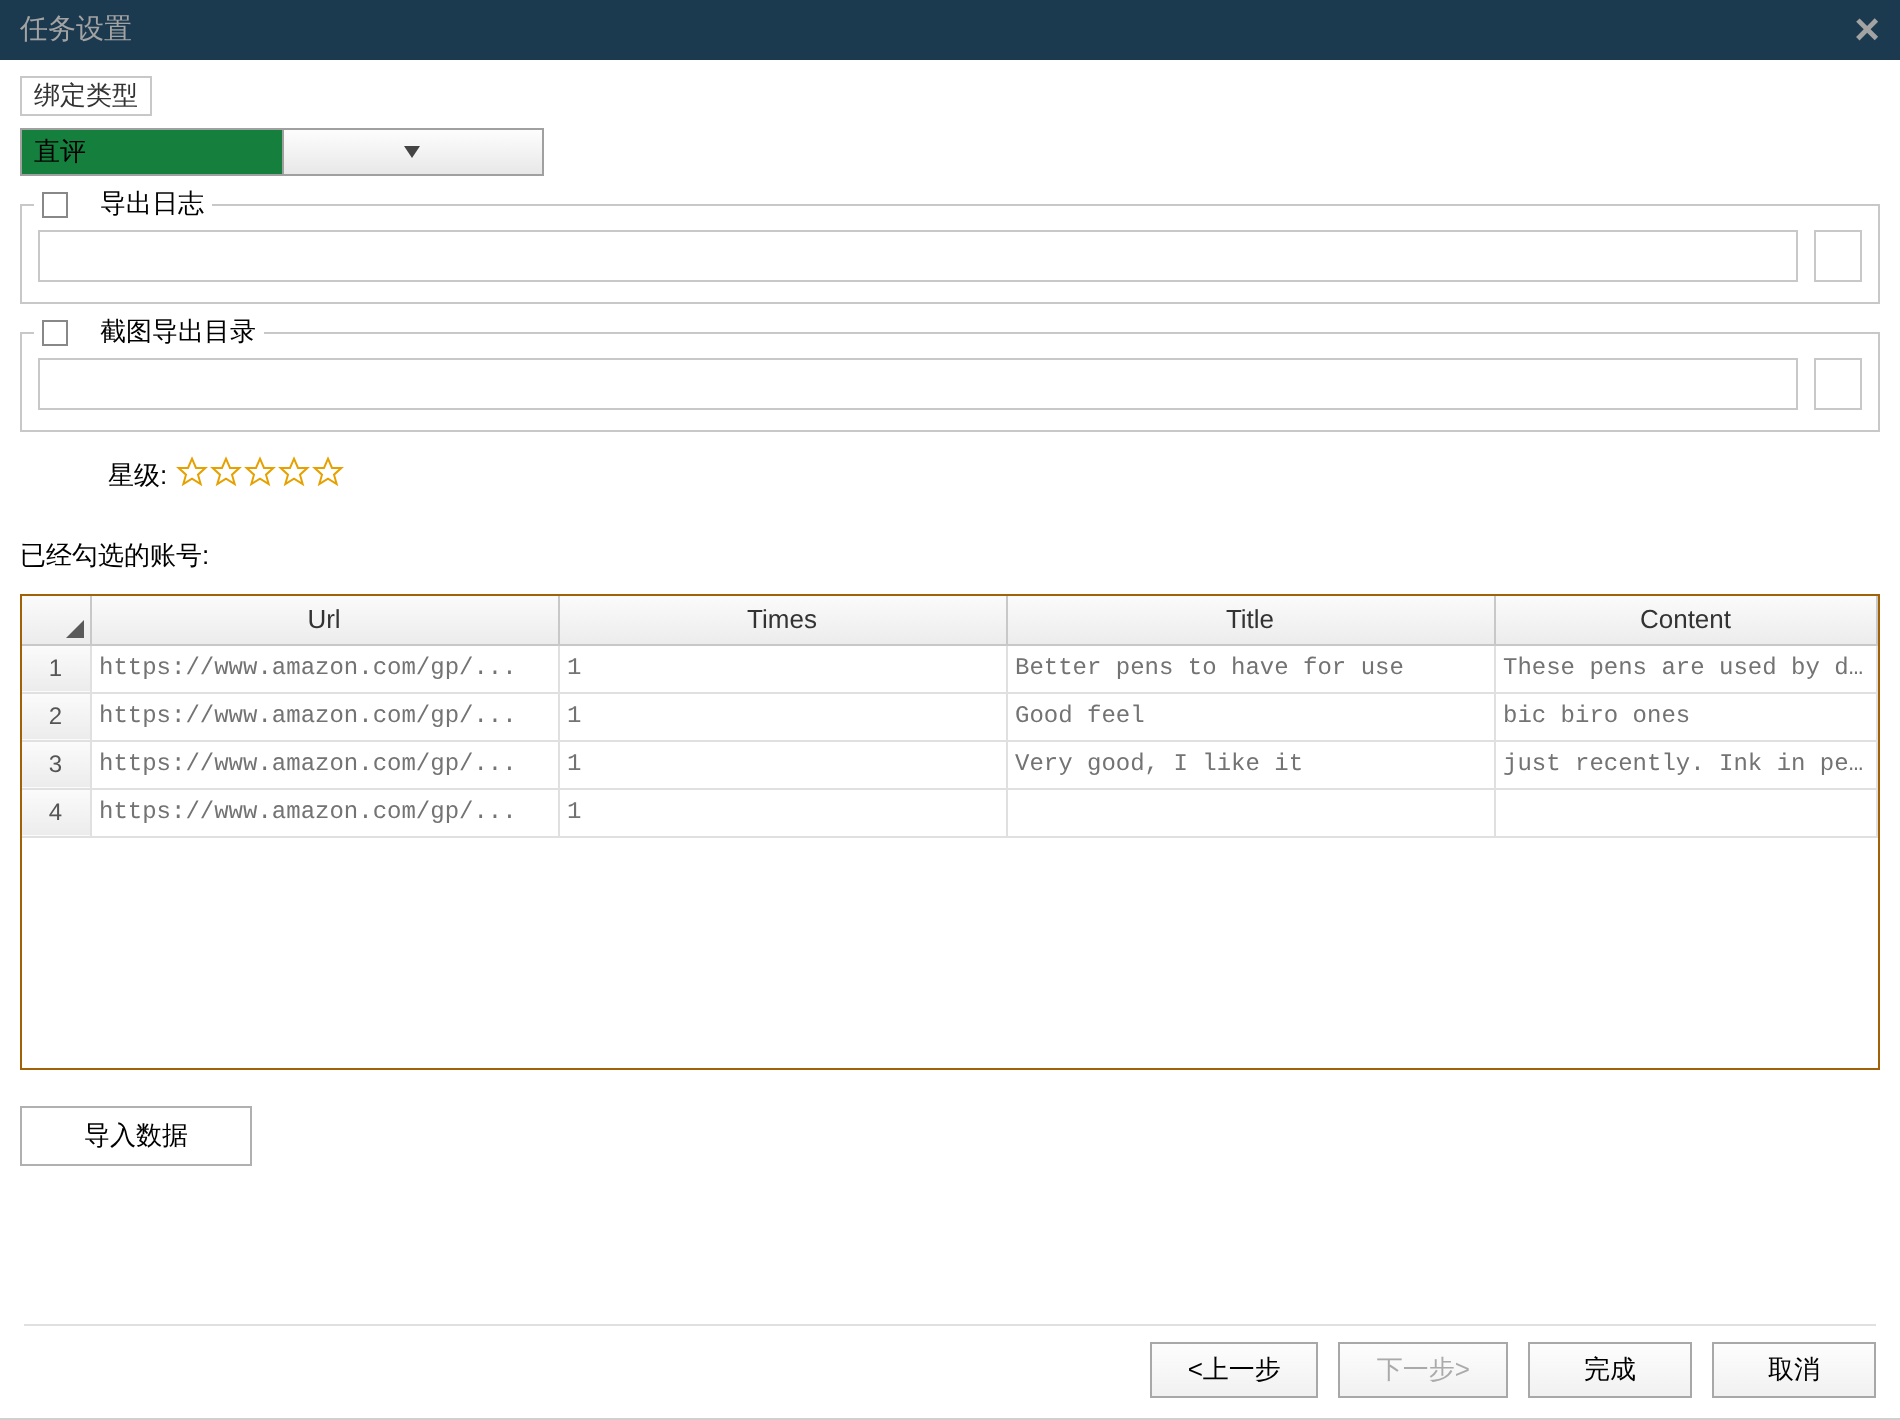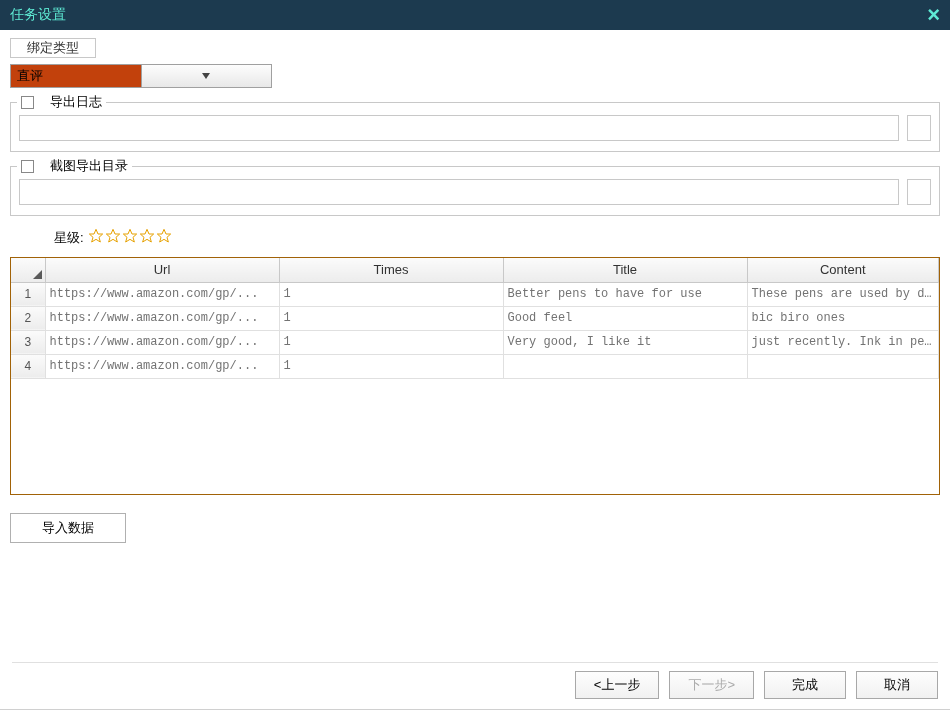--- a/index.html
+++ b/index.html
@@ -6,21 +6,21 @@
 body {
   font-family: "Microsoft YaHei", SimSun, Arial, sans-serif;
   font-size: 13px;
   background: #fff;
   width: 950px;
   height: 710px;
   overflow: hidden;
 }
 .titlebar {
   background: #1c3a4f;
-  color: #5eead4;
+  color: #a3a3a3;
   height: 30px;
   display: flex;
   align-items: center;
   padding: 0 10px;
   justify-content: space-between;
 }
 .titlebar .title { font-size: 14px; }
 .titlebar .close {
   font-size: 22px;
   font-weight: bold;
@@ -35,34 +35,34 @@
   border: 1px solid #c8c8c8;
   margin-top: 6px;
   padding: 12px 8px 8px 8px;
   position: relative;
 }
 .legend {
   position: absolute;
   top: -10px;
   left: 6px;
   background: #fff;
-  padding: 0 16px;
+  padding: 0 6px;
   font-size: 13px;
   color: #333;
   border: 1px solid #c8c8c8;
   height: 20px;
   line-height: 18px;
 }
 .select-wrap {
   display: inline-flex;
   border: 1px solid #a0a0a0;
   height: 24px;
   width: 262px;
   align-items: center;
-  background: #c2410c;
+  background: #15803d;
 }
 .select-wrap span {
   flex: 1;
   padding: 0 6px;
 }
 .select-wrap .drop {
   width: 18px;
   height: 22px;
   border-left: 1px solid #a0a0a0;
   display: flex;
@@ -283,20 +283,21 @@
             </svg></span>
       <span class="star"><svg viewBox="0 0 24 24">
               <polygon points="12,2 15,9 22,9 16.5,14 18.5,21 12,17 5.5,21 7.5,14 2,9 9,9" fill="#fff" stroke="#e6a100" stroke-width="1.5"></polygon>
             </svg></span>
       <span class="star"><svg viewBox="0 0 24 24">
               <polygon points="12,2 15,9 22,9 16.5,14 18.5,21 12,17 5.5,21 7.5,14 2,9 9,9" fill="#fff" stroke="#e6a100" stroke-width="1.5"></polygon>
             </svg></span>
     </span>
   </div>
 
+  <div class="section-label">已经勾选的账号:</div>
 
   <div class="table-wrap">
     <table>
       <thead>
         <tr>
           <th class="corner"></th>
           <th class="col-url">Url</th>
           <th class="col-times">Times</th>
           <th class="col-title">Title</th>
           <th class="col-content">Content</th>

